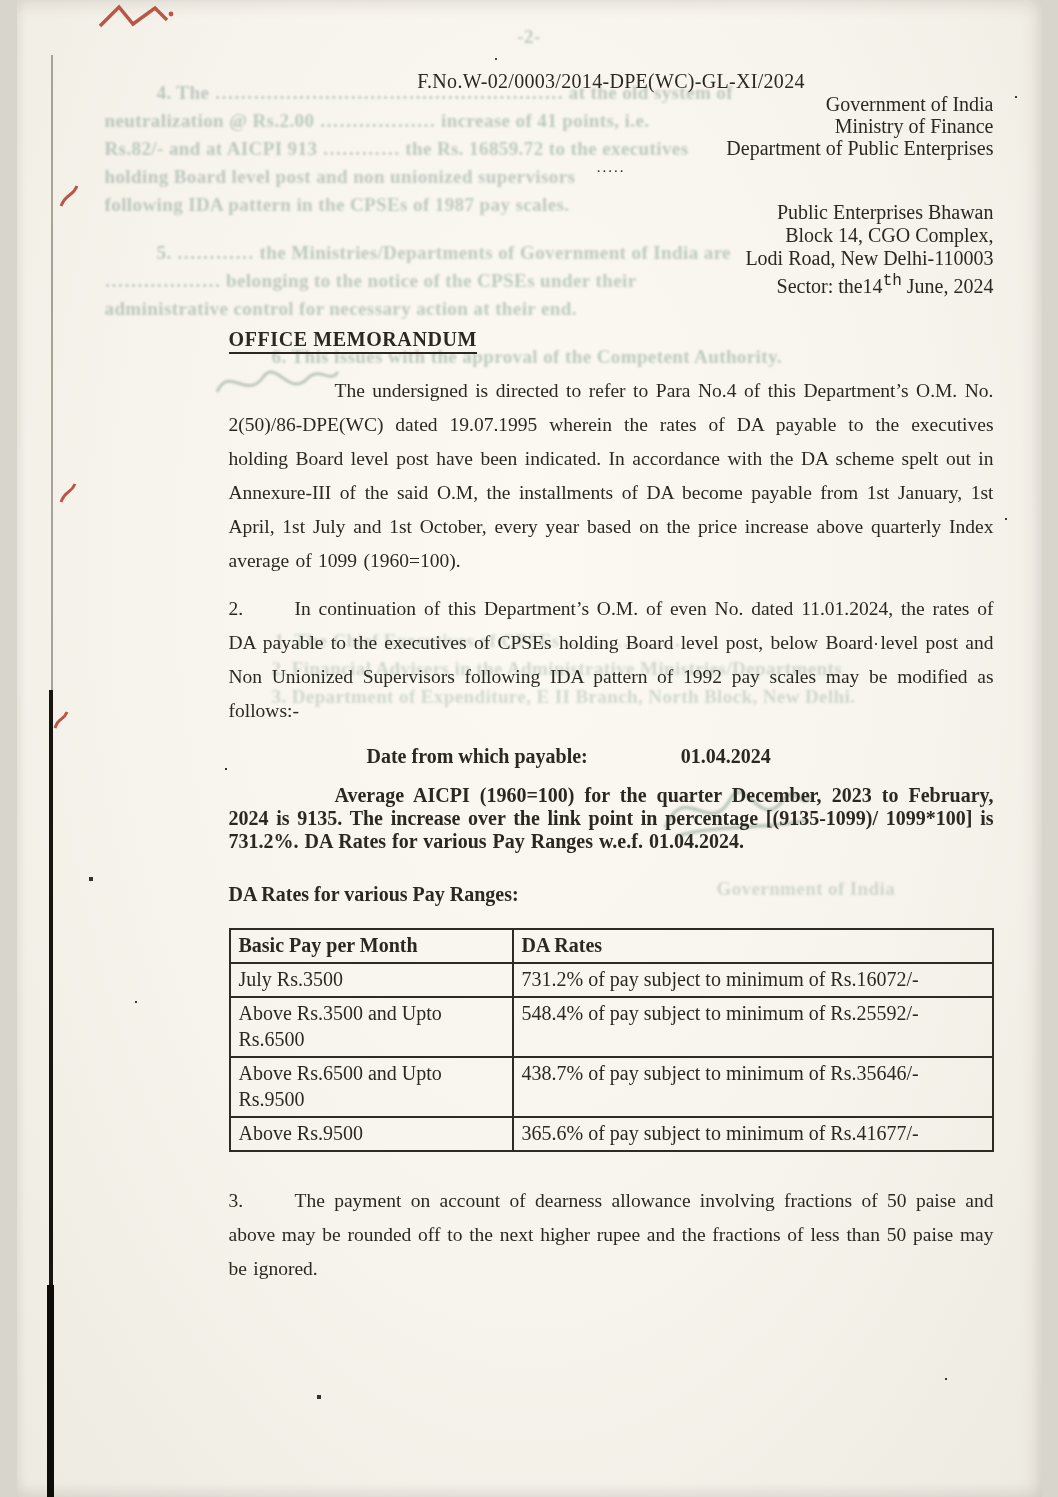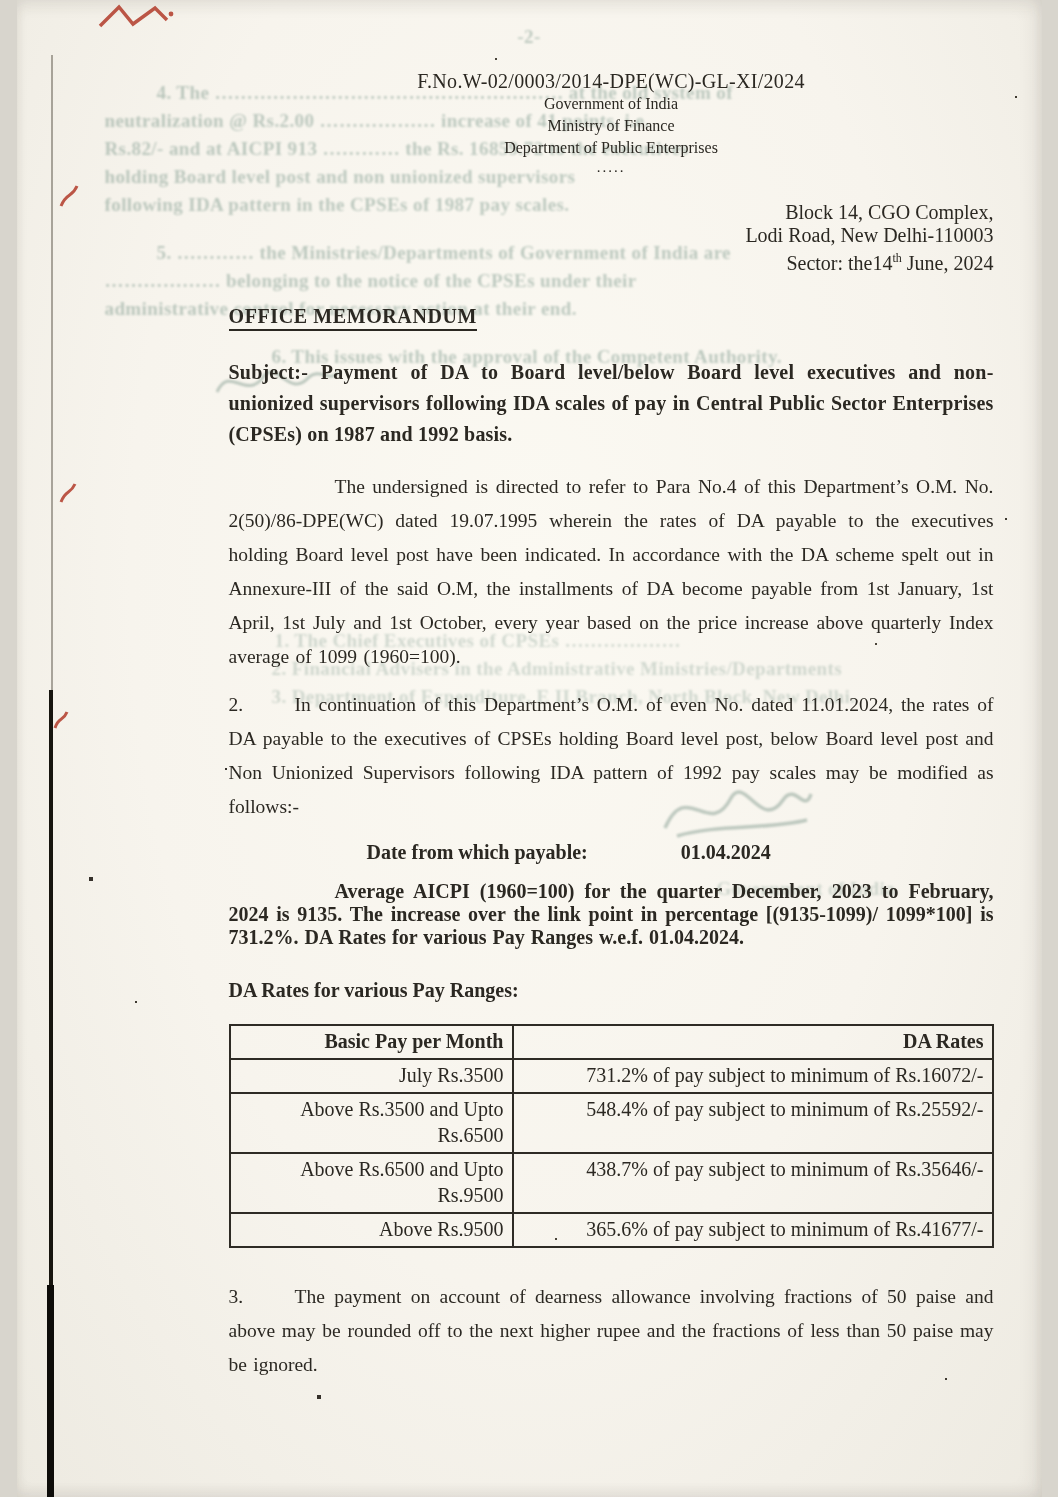--- a/index.html
+++ b/index.html
@@ -9,25 +9,25 @@
     margin:0 auto;
     background: radial-gradient(ellipse at 50% 38%, #fbf9f2 0%, #f7f4ed 55%, #edeae1 100%);
     box-shadow: inset -8px 0 18px rgba(60,55,45,.08), inset 0 8px 14px rgba(60,55,45,.05), inset 0 -6px 12px rgba(60,55,45,.06);
     font-family:"Liberation Serif","DejaVu Serif",serif;
     color:#2b2822;
     padding-left:40px;
   }
   .content { position:relative; z-index:3; padding:70px 48px 0 172px; }
 
   .file-no  { text-align:center; font-size:20px; line-height:23px; letter-spacing:.3px; }
-  .org-line { text-align:center; font-size:16px; line-height:22px; }
+  .org-line { text-align:right; font-size:20px; line-height:22px; }
   .dots     { text-align:center; font-size:15px; line-height:16px; letter-spacing:2px; }
 
   .address  { margin-top:26px; text-align:right; font-size:20px; line-height:23px; }
-  .dated sup{ font-size:12px; }
+  .dated sup{ font-size:16px;font-family:Liberation Mono, monospace; }
 
   .memo-title { margin-top:30px; }
   .memo-title span { display:inline-block; font-weight:bold; font-size:20px; letter-spacing:.6px;
     border-bottom:2px solid #2b2822; padding-bottom:1px; }
 
   .subject { margin-top:26px; font-weight:bold; font-size:20px; line-height:31px; text-align:justify; letter-spacing:.2px; }
 
   .para { font-size:19.5px; line-height:34px; text-align:justify; word-spacing:1.5px; }
   .p1   { margin-top:20px; text-indent:106px; }
   .hang { margin-top:14px; }
@@ -35,21 +35,21 @@
 
   .payable { margin-top:14px; margin-left:138px; font-weight:bold; font-size:20px; line-height:28px; }
   .payable .val { margin-left:88px; }
 
   .aicpi { margin-top:14px; font-weight:bold; font-size:20px; line-height:23px; text-indent:106px; text-align:justify; word-spacing:1px; }
 
   .table-heading { margin-top:30px; font-weight:bold; font-size:20px; }
 
   table.da { margin-top:22px; width:100%; border-collapse:collapse; table-layout:fixed; font-size:20px; }
   table.da col.c1 { width:283px; }
-  .da th, .da td { border:2px solid #2e2b25; padding:2px 8px 4px; vertical-align:top; text-align:right; line-height:26px; font-weight:normal; }
+  .da th, .da td { border:2px solid #2e2b25; padding:2px 8px 4px; vertical-align:top; text-align:left; line-height:26px; font-weight:normal; }
   .da th { font-weight:bold; }
 
   .p3 { margin-top:32px; }
 
   
   .bleed-layer { position:absolute; inset:0; z-index:1; pointer-events:none; }
   .bleed { position:absolute; font-weight:bold; font-size:19px; color:#3f6a5a; opacity:.32; filter:blur(1.2px); letter-spacing:.4px; }
   .bleed.center { left:0; right:0; text-align:center; }
   .bleed.light { opacity:.22; }
   .sig { position:absolute; opacity:.32; filter:blur(1px); }
@@ -116,30 +116,30 @@
 
   <div class="content">
 
     <div class="file-no">F.No.W-02/0003/2014-DPE(WC)-GL-XI/2024</div>
     <div class="org-line">Government of India</div>
     <div class="org-line">Ministry of Finance</div>
     <div class="org-line">Department of Public Enterprises</div>
     <div class="dots">.....</div>
 
     <div class="address">
+      <div>Public Enterprises Bhawan</div>
       <div>Block 14, CGO Complex,</div>
       <div>Lodi Road, New Delhi-110003</div>
       <div class="dated"><span>Sector: the14</span><sup>th</sup><span> June, 2024</span></div>
     </div>
 
     <div class="memo-title">
       <span>OFFICE MEMORANDUM</span>
     </div>
 
-    <p class="subject">Subject:- Payment of DA to Board level/below Board level executives and non-unionized supervisors following IDA scales of pay in Central Public Sector Enterprises (CPSEs) on 1987 and 1992 basis.</p>
 
     <p class="para p1">The undersigned is directed to refer to Para No.4 of this Department’s O.M. No. 2(50)/86-DPE(WC) dated 19.07.1995 wherein the rates of DA payable to the executives holding Board level post have been indicated. In accordance with the DA scheme spelt out in Annexure-III of the said O.M, the installments of DA become payable from 1st January, 1st April, 1st July and 1st October, every year based on the price increase above quarterly Index average of 1099 (1960=100).</p>
 
     <p class="para hang"><span class="pnum">2.</span><span>In continuation of this Department’s O.M. of even No. dated 11.01.2024, the rates of DA payable to the executives of CPSEs holding Board level post, below Board level post and Non Unionized Supervisors following IDA pattern of 1992 pay scales may be modified as follows:-</span></p>
 
     <div class="payable">
       <span class="lab">Date from which payable:</span>
       <span class="val">01.04.2024</span>
     </div>
 

